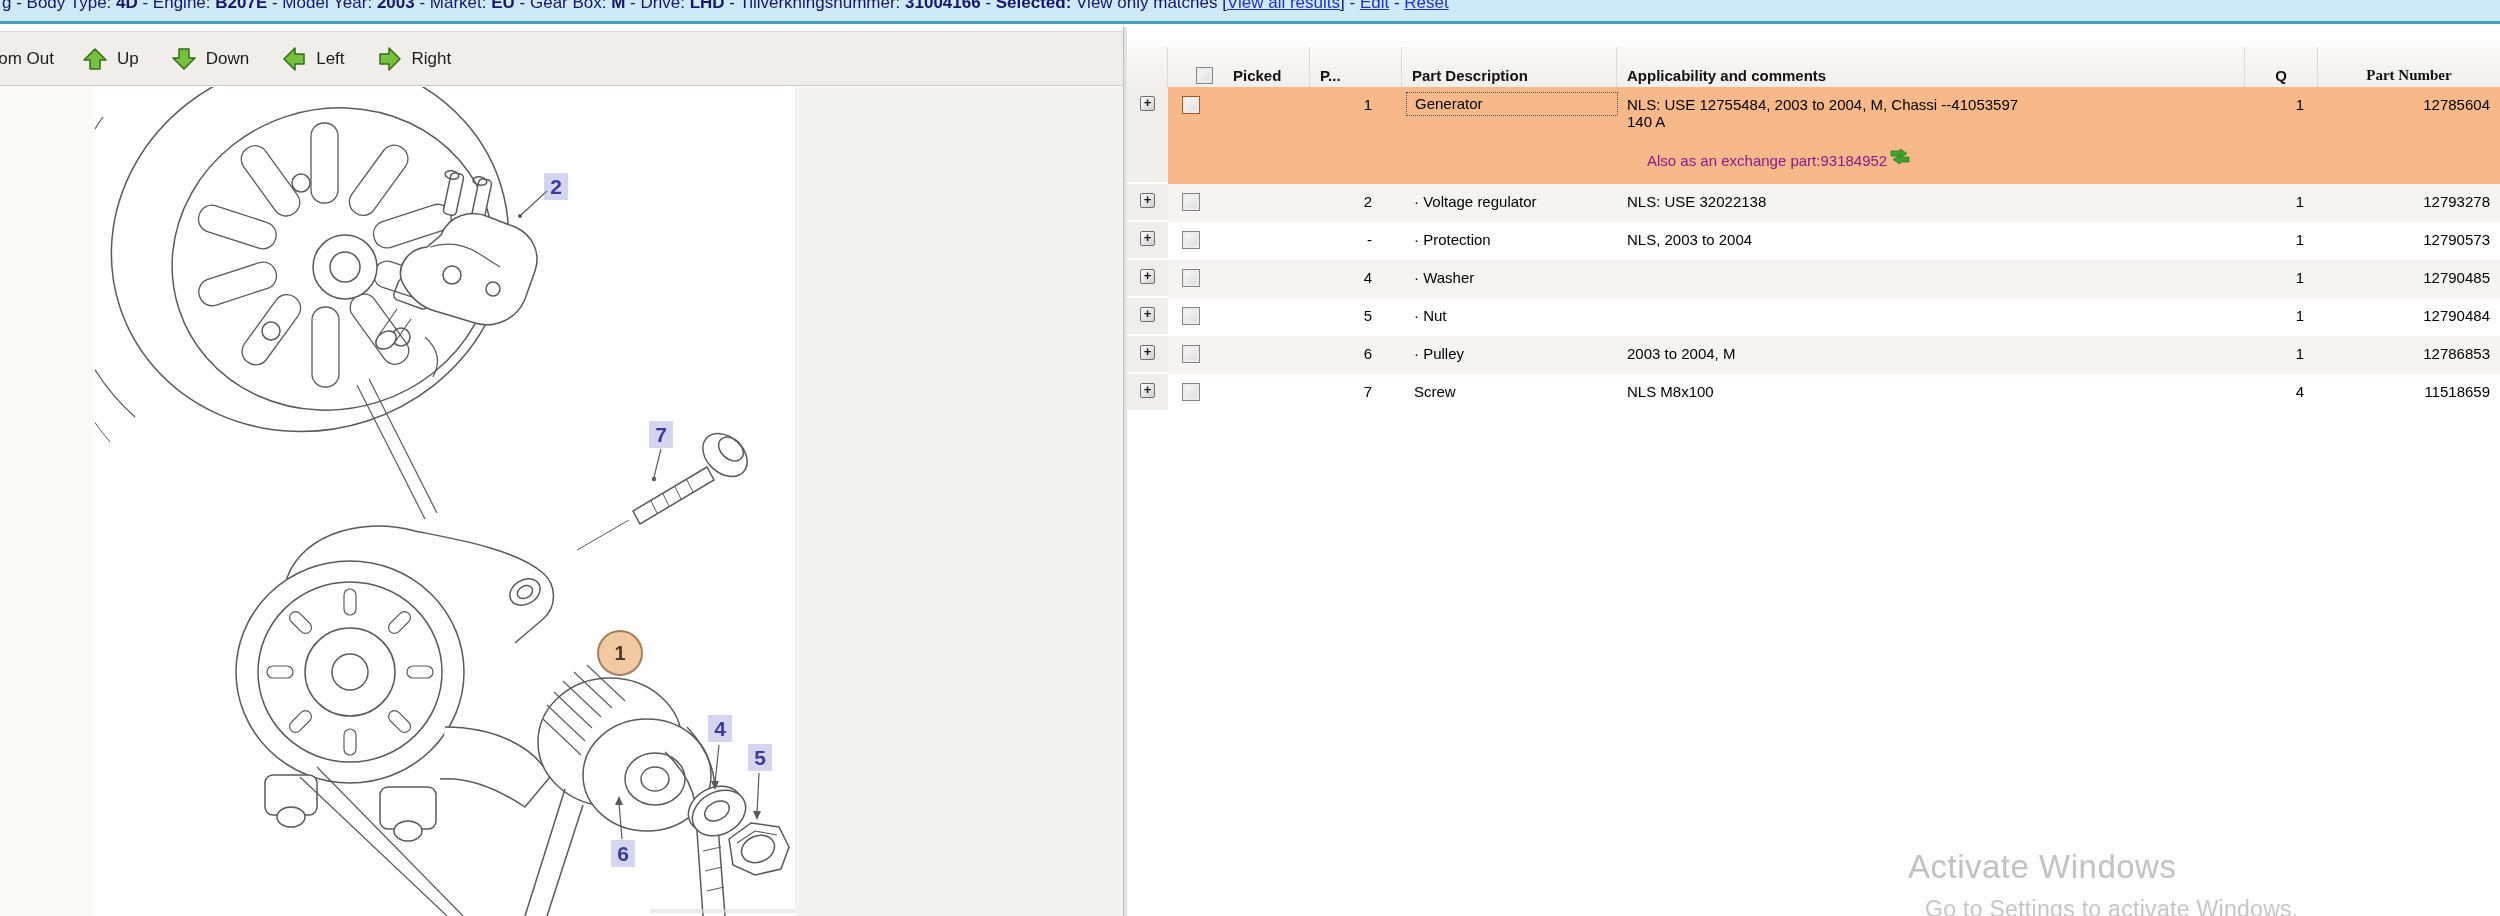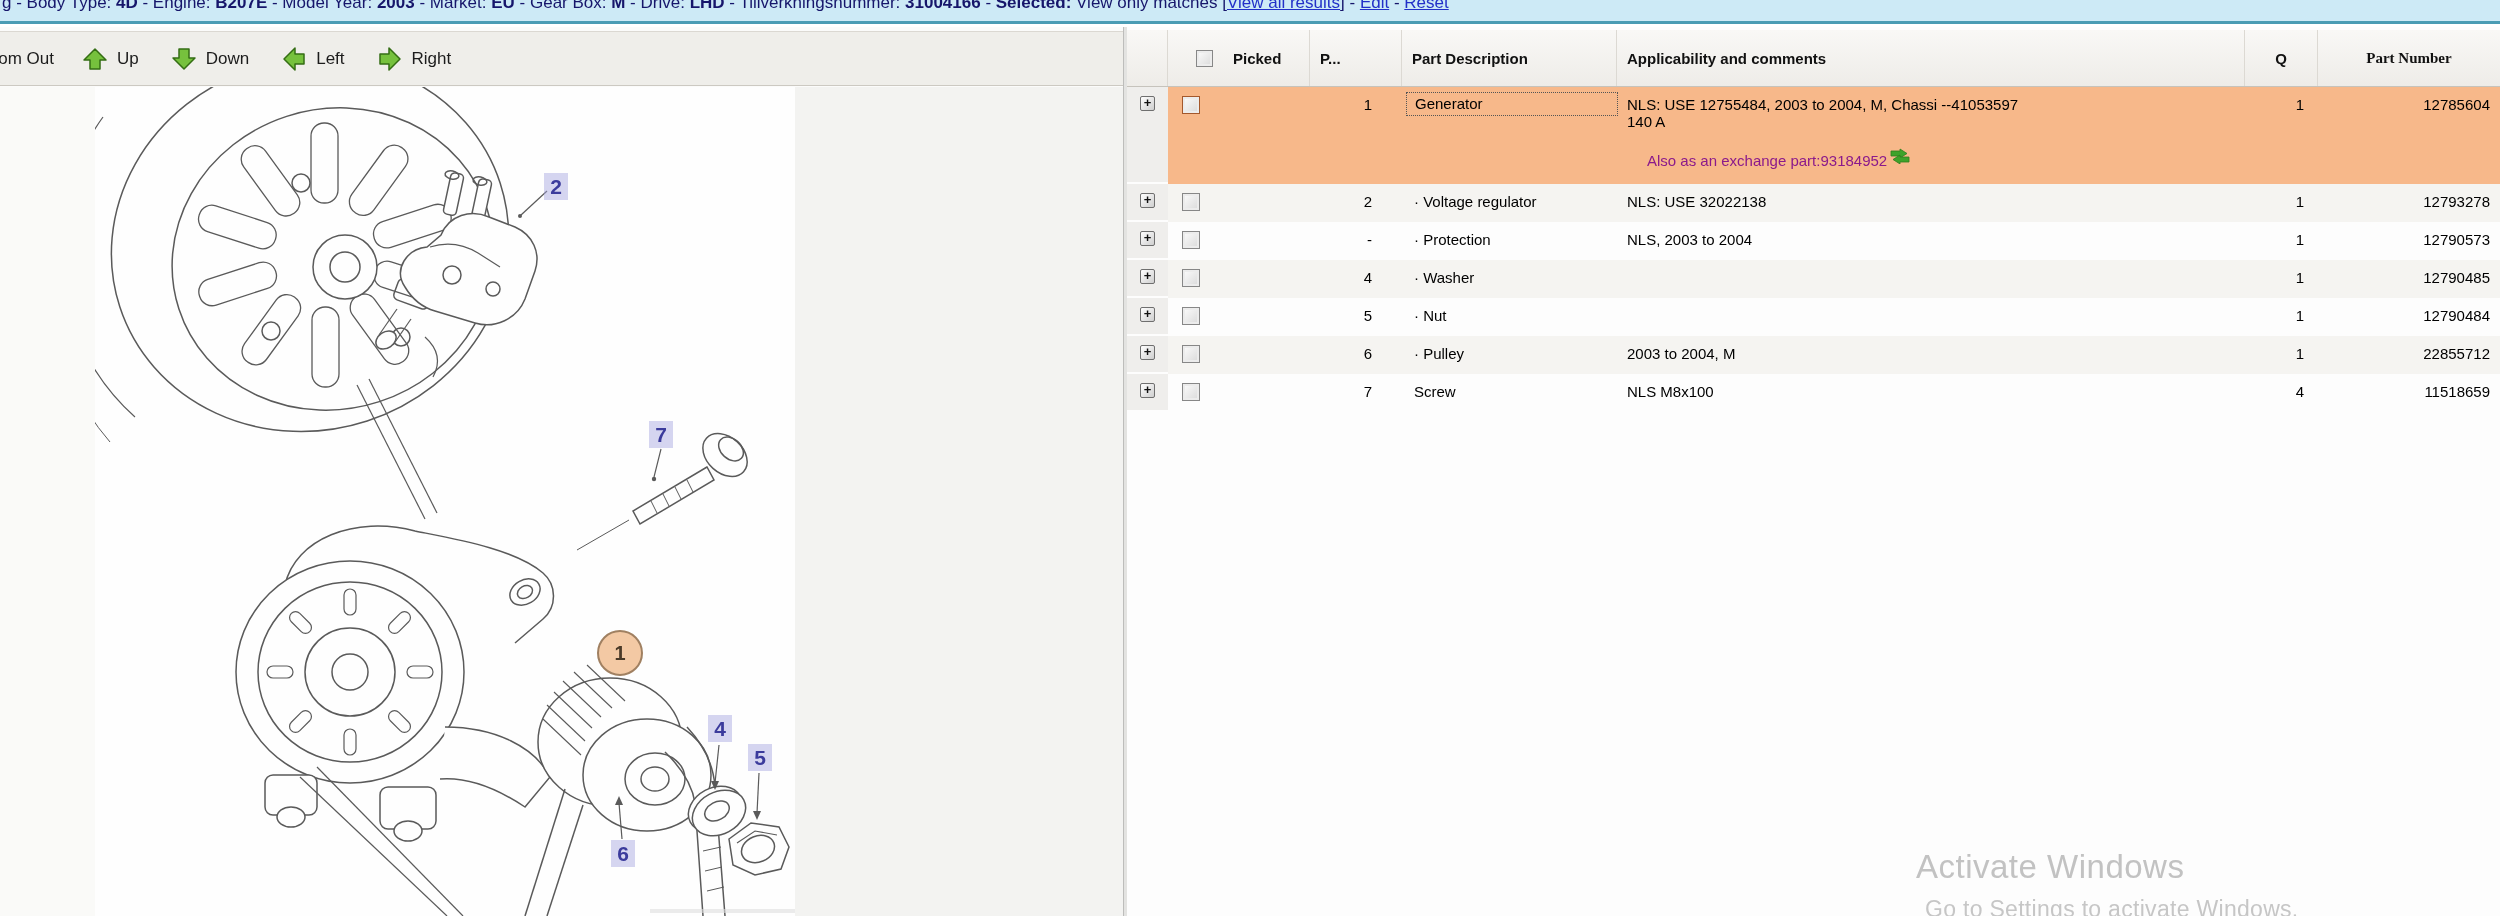--- a/index.html
+++ b/index.html
@@ -35,21 +35,21 @@
   .diagram-svg { position:absolute; left:0; top:0; }
   .callout { position:absolute; width:24px; height:27px; text-align:center;
              font-size:21px; font-weight:bold; color:#3b3b9c; line-height:27px;
              background:rgba(163,163,224,0.45); cursor:pointer; }
   .callout-circle { position:absolute; width:46px; height:46px; border-radius:50%;
                     background:#f3c9a4; border:2px solid #a08061; color:#4a3a28;
                     font-size:20px; font-weight:bold; text-align:center; line-height:42px; cursor:pointer; }
 
   
   .right-panel { position:absolute; left:1127px; top:27px; width:1373px; height:889px; background:#fdfdfd; }
-  .grid-header { position:absolute; left:0; top:3px; width:1373px; height:57px; display:flex;
+  .grid-header { position:absolute; left:0; top:20px; width:1373px; height:57px; display:flex;
                  background:linear-gradient(#f9f8f6,#eeece8); border-bottom:1px solid #c6c3bc;
                  font-size:15px; font-weight:bold; color:#111; }
   .hcell { height:100%; display:flex; align-items:center; border-right:1px solid #dcd9d3; padding-left:10px; }
   .hcell.center { justify-content:center; padding-left:0; }
   .grid-body { position:absolute; left:0; top:60px; width:1373px; }
   .grow { display:flex; width:1373px; font-size:15px; color:#000; }
   .grow.stripe { background:#f5f4f1; }
   .grow.hl { background:#f7b88a; }
   .cell { padding-top:9px; }
   .c-exp { width:41px; background:#efeeec; border-bottom:2px solid #fdfdfd; }
@@ -68,21 +68,21 @@
               cursor:pointer; }
   .checkbox.small { width:17px; height:17px; margin:0 10px 0 14px; }
 
   .desc-focus { display:inline-block; width:212px; border:1px dotted #555; padding:2px 8px 3px; margin-left:-8px; }
   .appl-note { color:#8b1a8b; margin-top:22px; display:flex; align-items:flex-start; gap:2px;margin-left:20px; }
   .xchg-icon { width:22px; height:16px; margin-top:-4px; }
 
   .grow .c-exp, .grow .c-pick, .grow .c-pos, .grow .c-desc, .grow .c-appl, .grow .c-q, .grow .c-pn { box-sizing:border-box; }
 
   
-  .wm1 { position:absolute; left:1908px; top:848px; font-size:33px; color:#c2c2c2; letter-spacing:0.5px;margin-left:8px; }
+  .wm1 { position:absolute; left:1908px; top:848px; font-size:33px; color:#c2c2c2; letter-spacing:0.5px; }
   .wm2 { position:absolute; left:1925px; top:896px; font-size:23px; color:#c6c6c6; letter-spacing:0.3px; }
 </style>
 </head>
 <body>
 
 <div class="screen">
 
   <div class="top-bar">
     <div class="top-bar-text"><span>g - Body Type: </span><span class="b">4D</span><span> - Engine: </span><span class="b">B207E</span><span> - Model Year: </span><span class="b">2003</span><span> - Market: </span><span class="b">EU</span><span> - Gear Box: </span><span class="b">M</span><span> - Drive: </span><span class="b">LHD</span><span> - Tillverkningsnummer: </span><span class="b">31004166</span><span> - </span><span class="b">Selected:</span><span> View only matches </span><span>[</span><span class="lnk">View all results</span><span>] - </span><span class="lnk">Edit</span><span> - </span><span class="lnk">Reset</span></div>
   </div>
@@ -427,21 +427,21 @@
         <div class="cell c-exp" style="padding-top:6px;">
           <div class="expand-btn">+</div>
         </div>
         <div class="cell c-pick" style="padding-top:8px;">
           <div class="checkbox"></div>
         </div>
         <div class="cell c-pos">6</div>
         <div class="cell c-desc">· Pulley</div>
         <div class="cell c-appl">2003 to 2004, M</div>
         <div class="cell c-q">1</div>
-        <div class="cell c-pn">22855712</div>
+        <div class="cell c-pn">12786853</div>
       </div>
 
       <div class="grow" style="height:38px;">
         <div class="cell c-exp" style="padding-top:6px;">
           <div class="expand-btn">+</div>
         </div>
         <div class="cell c-pick" style="padding-top:8px;">
           <div class="checkbox"></div>
         </div>
         <div class="cell c-pos">7</div>

